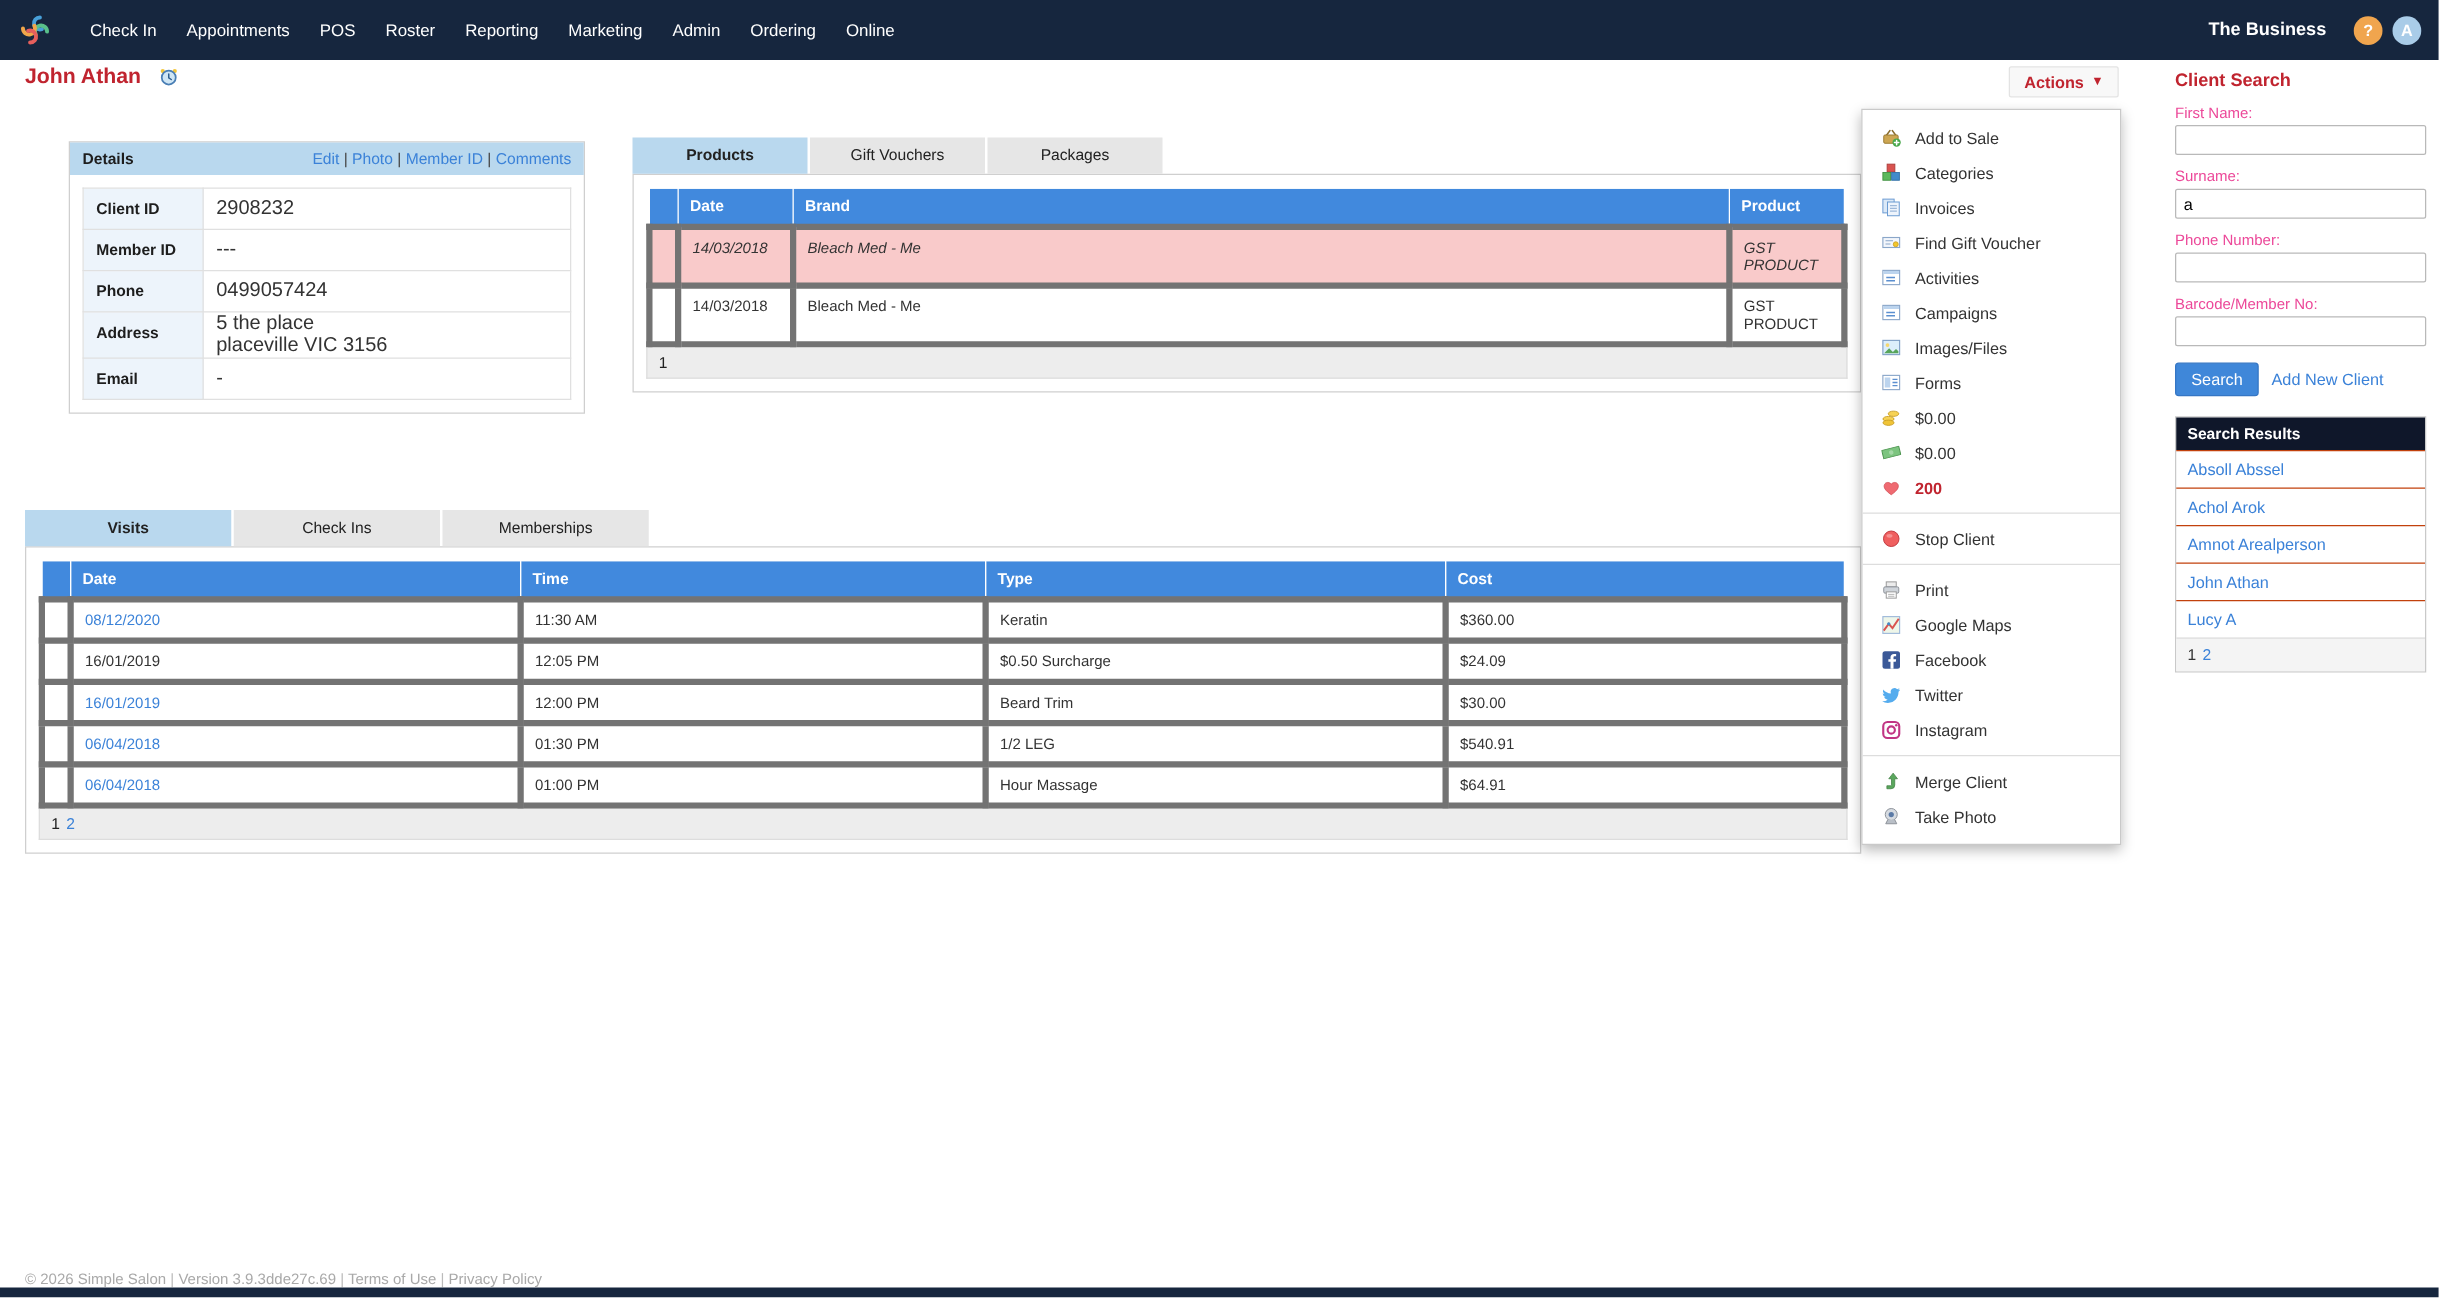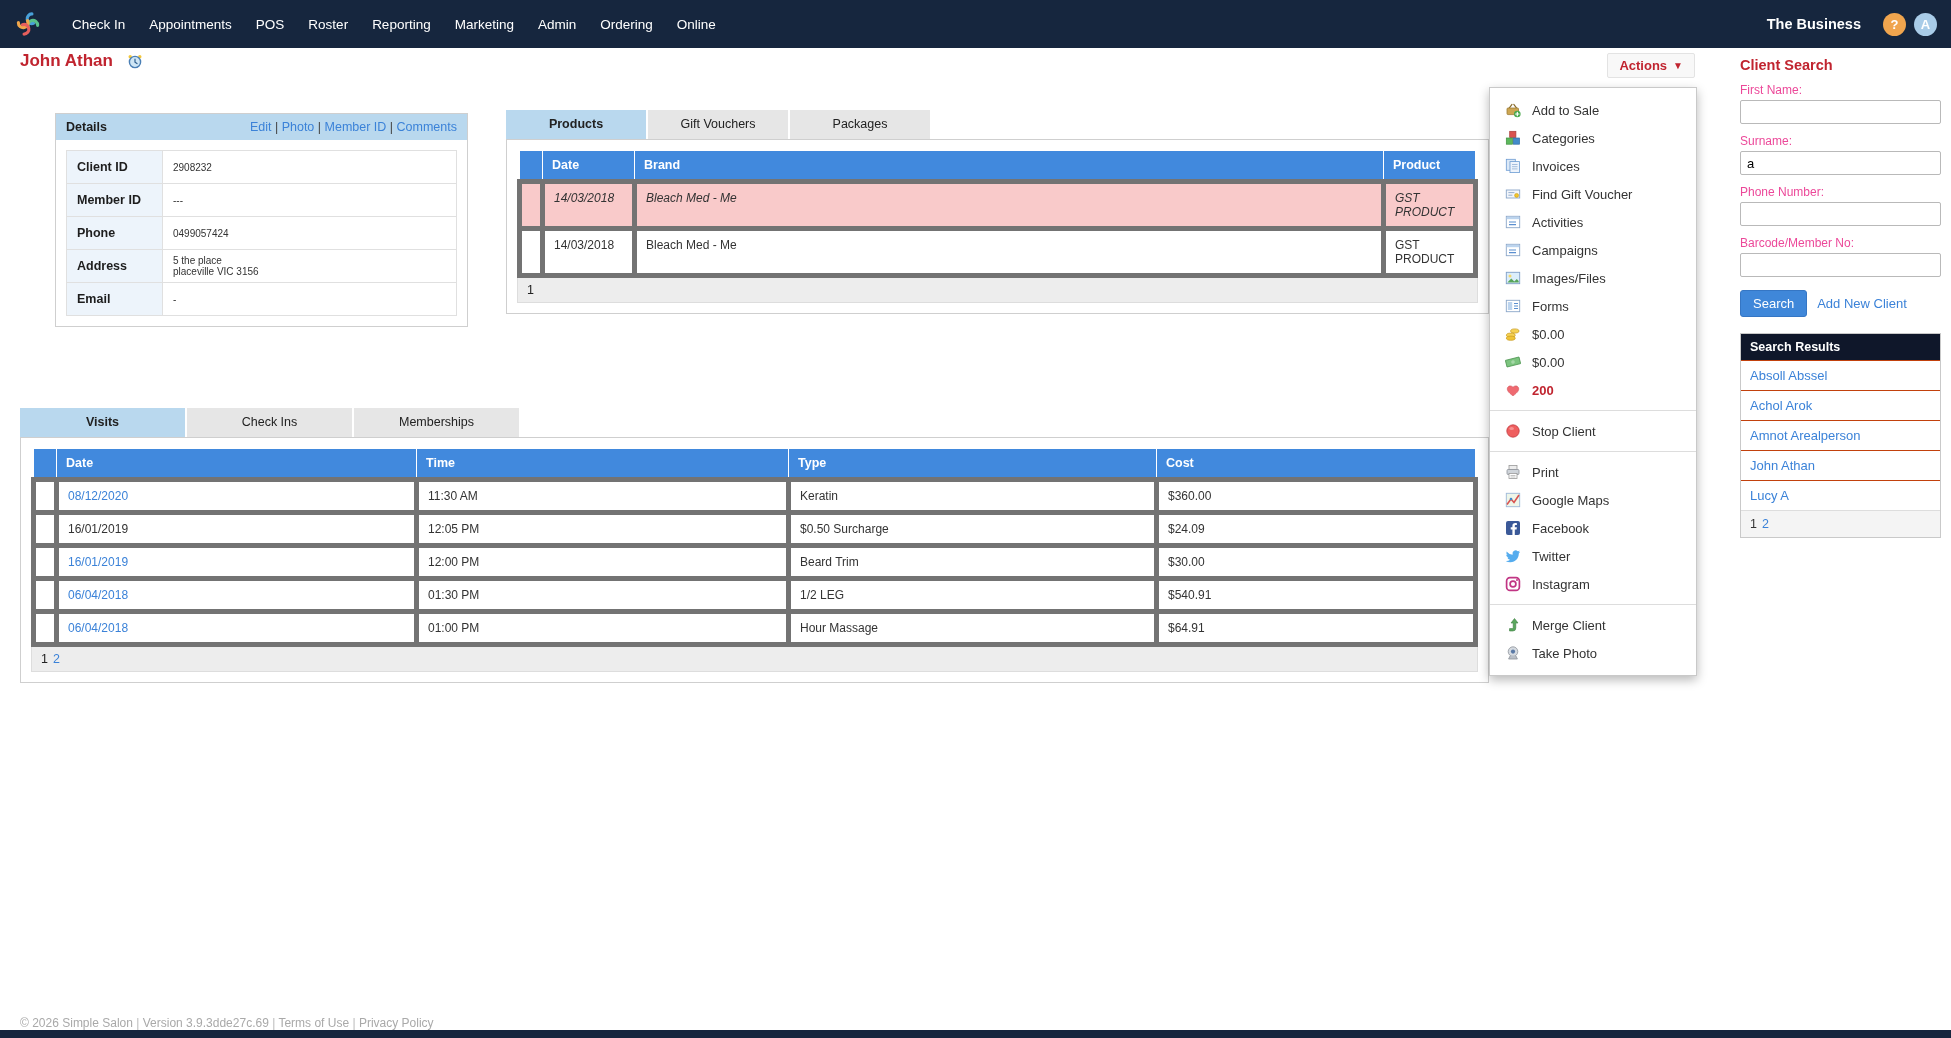--- a/index.html
+++ b/index.html
@@ -66,21 +66,21 @@
   }
   .details-title { font-weight:bold; color:#1d1d1d; }
   .details-links { font-size:12.5px; }
   .details-links a { color:#3b82d8; }
   .details-links a:not(:last-child)::after { content:" | "; color:#444; }
   .details-table { border-collapse:collapse; margin:10px; width:calc(100% - 20px); }
   .detail-label {
     width:96px; background:#edf4fb; font-weight:bold; font-size:12.5px;
     padding:9px 10px; border:1px solid #e0e0e0; color:#1d1d1d; vertical-align:top;
   }
-  .detail-value { font-size:10px; padding:0 10px; border:1px solid #e0e0e0; white-space:pre-line; }
+  .detail-value { font-size:16px; padding:0 10px; border:1px solid #e0e0e0; white-space:pre-line; }
 
   
   .tab-row { display:flex; gap:2px; }
   .tab {
     height:29px; line-height:29px; text-align:center; font-size:12.5px;
     background:#e6e6e6; color:#222; cursor:pointer;
   }
   .tab.active { background:#b9d8ee; font-weight:bold; }
 
   

